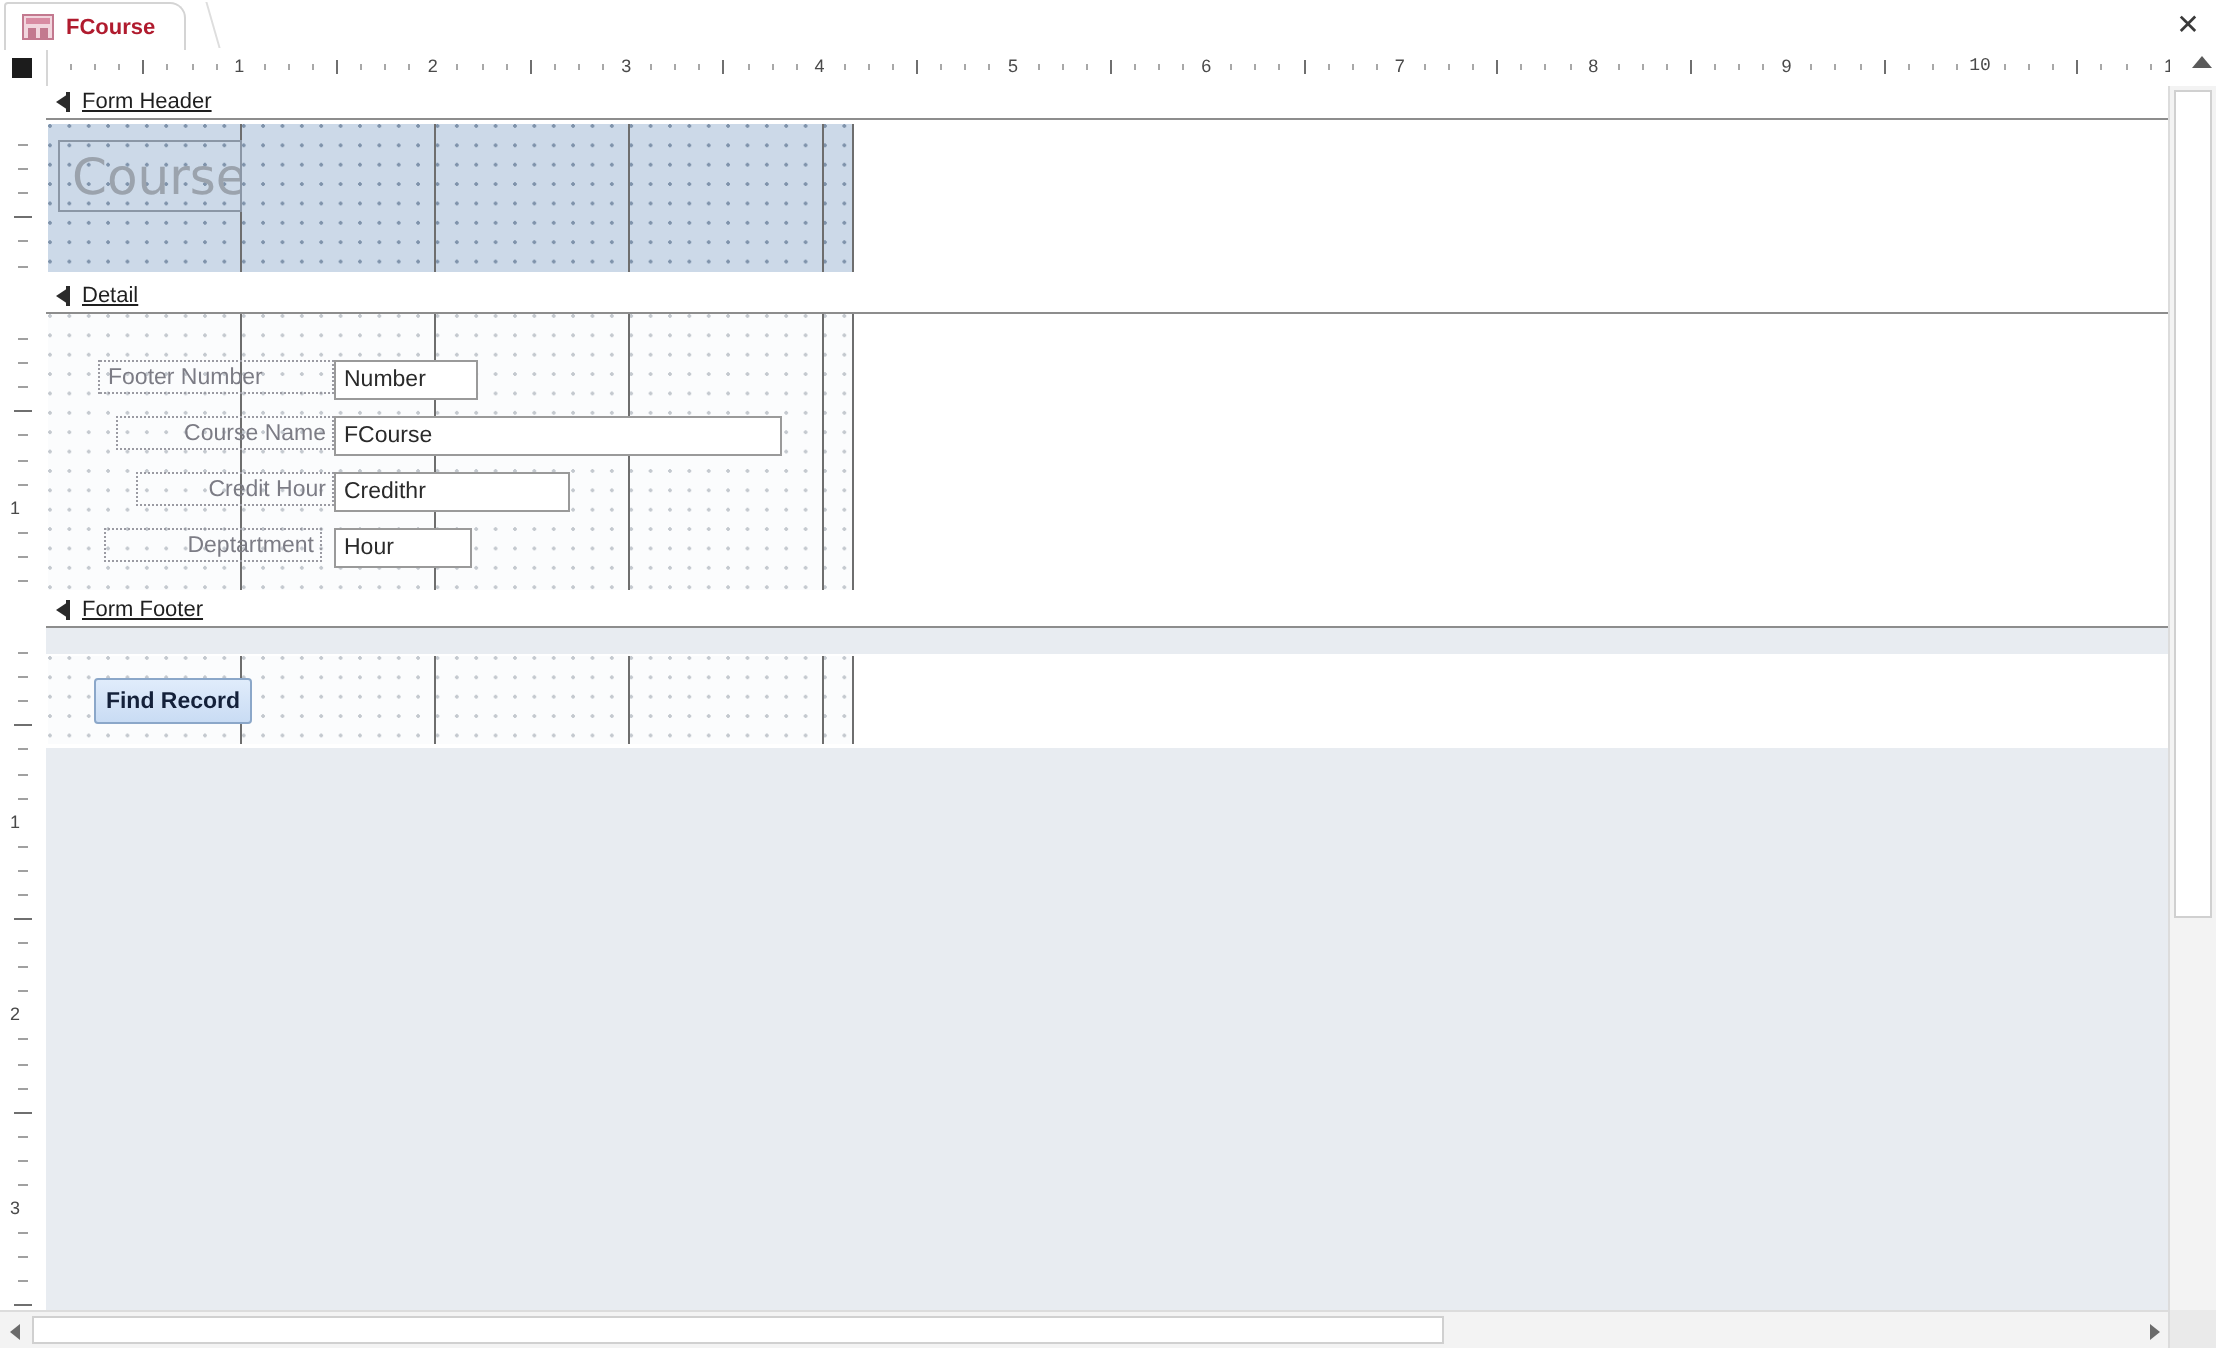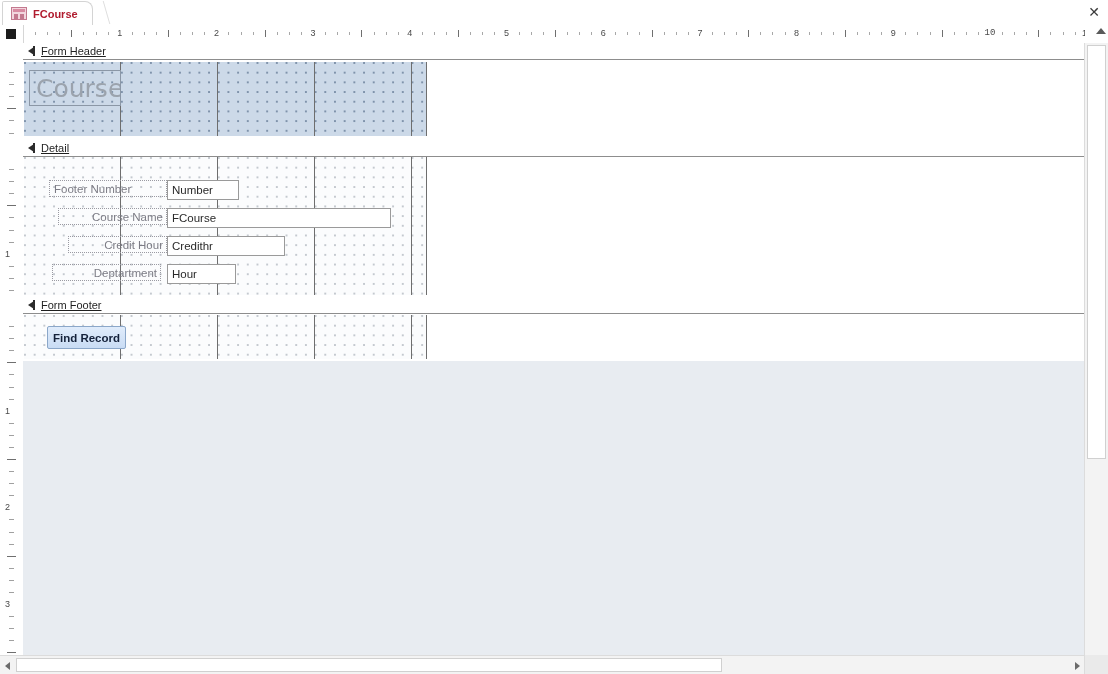--- a/index.html
+++ b/index.html
@@ -549,21 +549,21 @@
 
       <div class="ctl ctl-label right" style="left:28px; top:107px; width:109px; height:17px;">Deptartment</div>
       <div class="ctl ctl-text" style="left:143px; top:107px; width:69px; height:20px;">Hour</div>
     </div>
   </div>
 
   <div class="section-bar" style="top:254px;">
     <span class="section-arrow"></span>
     <span class="section-label">Form Footer</span>
   </div>
-  <div class="section-body" style="top:271px; height:47px;">
+  <div class="section-body" style="top:284px; height:47px;">
     <div class="canvas" style="left:1px; top:1px; width:403px; height:44px;">
       <div class="gridline-v" style="left:96px;"></div>
       <div class="gridline-v" style="left:193px;"></div>
       <div class="gridline-v" style="left:290px;"></div>
       <div class="gridline-v" style="left:387px;"></div>
       <div class="ctl ctl-button" style="left:23px; top:11px; width:79px; height:23px;">Find Record</div>
     </div>
   </div>
 
 </div>

